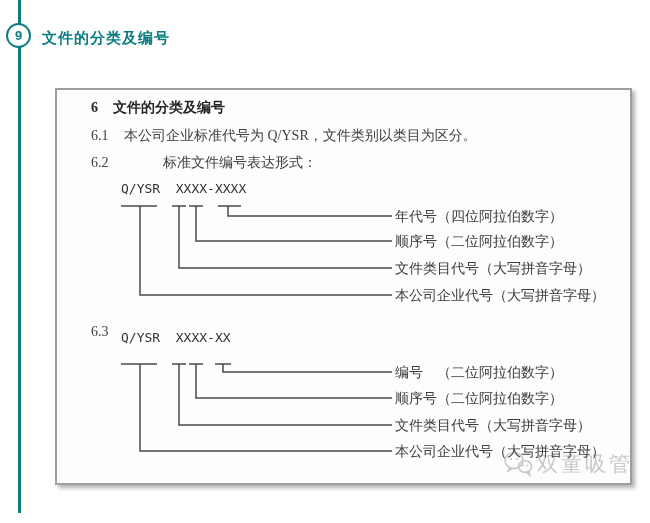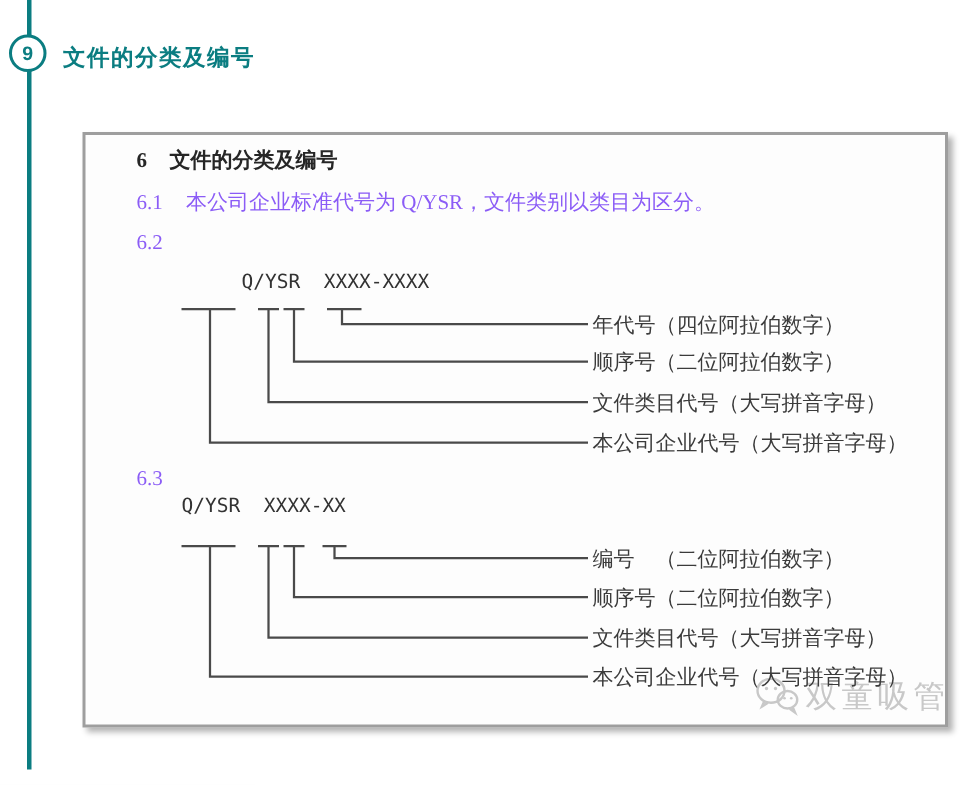--- a/index.html
+++ b/index.html
@@ -17,32 +17,32 @@
   }
   .page-title{
     position:absolute;left:42px;top:29px;color:#0b7d81;
     font-family:"Liberation Sans",sans-serif;font-size:15px;font-weight:bold;letter-spacing:1px;
   }
   
   .doc-panel{
     position:absolute;left:55px;top:88px;width:573px;height:393px;background:#fdfdfd;
     border:2px solid #9e9e9e;box-shadow:3px 3px 4px rgba(0,0,0,0.30);
   }
-  .line{position:absolute;display:flex;color:#8b5cf6;font-size:14px;line-height:16px;}
+  .line{position:absolute;display:flex;color:#404040;font-size:14px;line-height:16px;}
   .line .num{display:inline-block;width:33px;flex:0 0 auto;}
   .doc-heading{left:91px;top:100px;font-weight:bold;color:#262626;}
   .doc-heading .numh{display:inline-block;width:22px;flex:0 0 auto;}
   .c61{left:91px;top:128px;}
   .c62{left:91px;top:155px;gap:39px;}
-  .c63{left:91px;top:312px;}
+  .c63{left:91px;top:324px;}
   .code{
     position:absolute;left:121px;color:#333333;white-space:pre;
     font-family:"DejaVu Sans Mono",monospace;font-size:13px;letter-spacing:0px;
   }
-  .code1{top:181px;margin-left:40px;}
+  .code1{top:181px;}
   .code2{top:330px;}
   .diagram{position:absolute;left:115px;width:515px;height:105px;z-index:1;}
   .d1{top:200px;}
   .d2{top:357px;}
   .diagram text{
     font-family:"Liberation Serif",serif;font-size:14px;fill:#3b3b3b;white-space:pre;
   }
   .watermark{
     position:absolute;left:503px;top:450px;display:flex;align-items:center;gap:4px;
     color:#c8c8c8;z-index:0;
@@ -83,20 +83,21 @@
   <span>文件的分类及编号</span>
 </div>
 
 <div class="line c61">
   <span class="num">6.1</span>
   <span>本公司企业标准代号为 Q/YSR，文件类别以类目为区分。</span>
 </div>
 
 <div class="line c62">
   <span class="num">6.2</span>
+  <span>标准文件编号表达形式：</span>
 </div>
 
 <div class="code code1">Q/YSR  XXXX-XXXX</div>
 
 <svg class="diagram d1" viewBox="0 0 515 105">
   <g stroke="#4a4a4a" stroke-width="1.5" fill="none">
     <path d="M6 6 H42 M25 6 V95 H277"></path>
     <path d="M57 6 H71 M64 6 V68 H277"></path>
     <path d="M74 6 H88 M81 6 V41 H277"></path>
     <path d="M103 6 H126 M113 6 V16 H277"></path>

